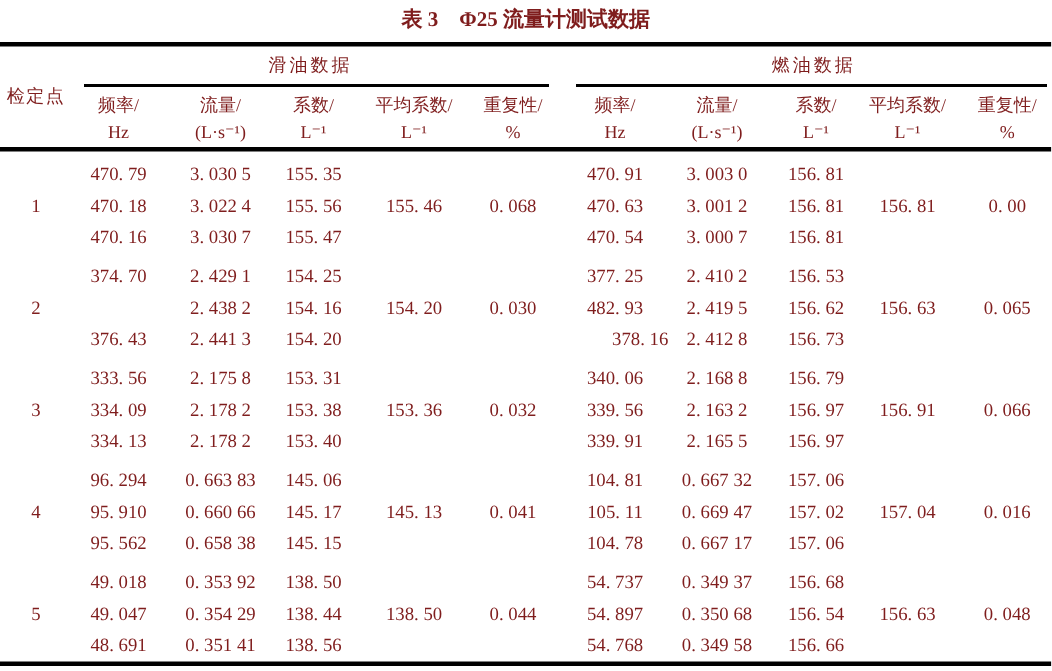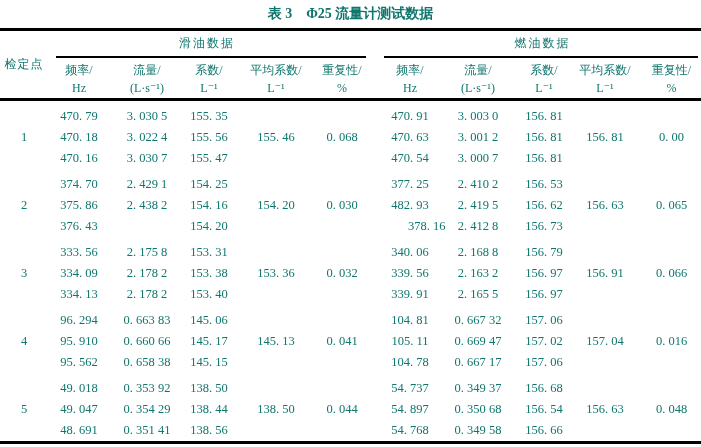--- a/index.html
+++ b/index.html
@@ -1,19 +1,19 @@
 <!DOCTYPE html>
 <html><head>
 <meta charset="utf-8">
 <style>
   html,body{margin:0;padding:0;background:#ffffff;}
   .page{
     position:relative;width:701px;height:447px;background:#ffffff;
     font-family:"Liberation Serif","DejaVu Serif","DejaVu Sans",serif;
-    color:#0f766e;overflow:hidden;
+    color:#7f1d1d;overflow:hidden;
     --cols:48px 62px 74px 50px 84px 48px 18px 52px 84px 48px 74px 59px;
   }
   .title{
     height:24px;line-height:24px;margin-top:2px;text-align:center;
     font-size:14px;font-weight:bold;white-space:pre;
   }
   .tbl{
     position:absolute;left:0;top:28px;width:701px;
     border-top:3px solid #000;border-bottom:3px solid #000;
   }
@@ -126,24 +126,24 @@
           <div class="cell" style="grid-area: 3 / 9;">3. 000 7</div>
           <div class="cell" style="grid-area: 1 / 10;">156. 81</div>
           <div class="cell" style="grid-area: 2 / 10;">156. 81</div>
           <div class="cell" style="grid-area: 3 / 10;">156. 81</div>
           <div class="cell" style="grid-area: 2 / 11;">156. 81</div>
           <div class="cell" style="grid-area: 2 / 12;">0. 00</div>
         </div>
         <div class="group">
           <div class="cell" style="grid-area: 2 / 1;">2</div>
           <div class="cell" style="grid-area: 1 / 2;">374. 70</div>
-          <div class="cell" style="grid-area: 2 / 2;">375. 86</div>
           <div class="cell" style="grid-area: 3 / 2;">376. 43</div>
           <div class="cell" style="grid-area: 1 / 3;">2. 429 1</div>
           <div class="cell" style="grid-area: 2 / 3;">2. 438 2</div>
+          <div class="cell" style="grid-area: 3 / 3;">2. 441 3</div>
           <div class="cell" style="grid-area: 1 / 4;">154. 25</div>
           <div class="cell" style="grid-area: 2 / 4;">154. 16</div>
           <div class="cell" style="grid-area: 3 / 4;">154. 20</div>
           <div class="cell" style="grid-area: 2 / 5;">154. 20</div>
           <div class="cell" style="grid-area: 2 / 6;">0. 030</div>
           <div class="cell" style="grid-area: 1 / 8;">377. 25</div>
           <div class="cell" style="grid-area: 2 / 8;">482. 93</div>
           <div class="cell" style="grid-area: 3 / 8; margin-left: 24px;">378. 16</div>
           <div class="cell" style="grid-area: 1 / 9;">2. 410 2</div>
           <div class="cell" style="grid-area: 2 / 9;">2. 419 5</div>

